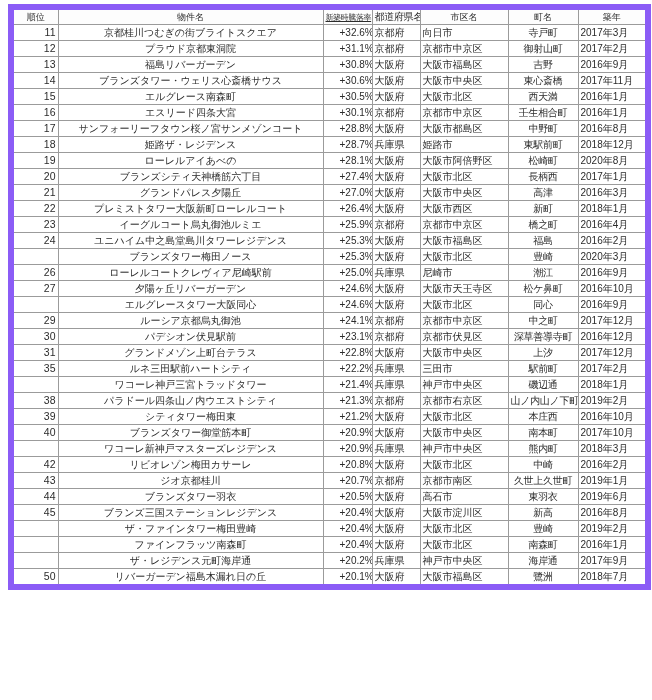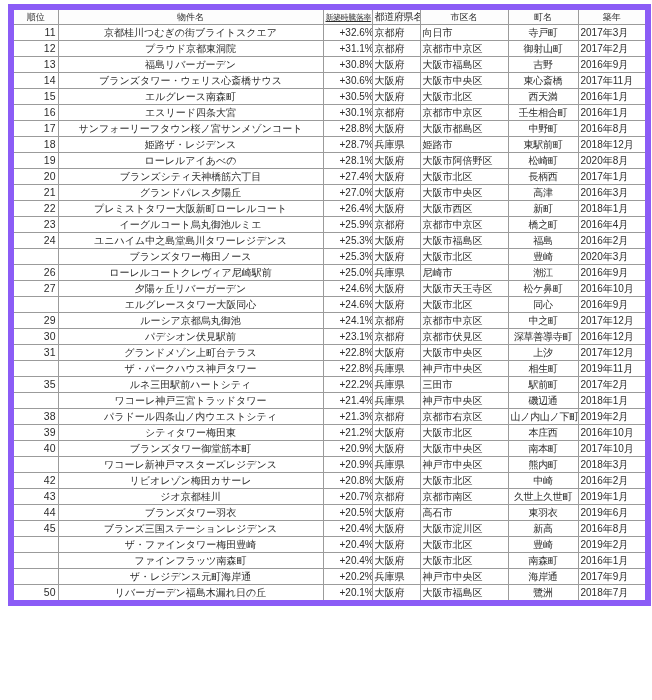--- a/index.html
+++ b/index.html
@@ -258,29 +258,20 @@
       <tr>
         <td class="col-rank">31</td>
         <td class="col-name">グランドメゾン上町台テラス</td>
         <td class="col-rate">+22.8%</td>
         <td class="col-pref">大阪府</td>
         <td class="col-city">大阪市中央区</td>
         <td class="col-town">上汐</td>
         <td class="col-year">2017年12月</td>
       </tr>
       <tr>
-        <td class="col-rank"></td>
-        <td class="col-name">ザ・パークハウス神戸タワー</td>
-        <td class="col-rate">+22.8%</td>
-        <td class="col-pref">兵庫県</td>
-        <td class="col-city">神戸市中央区</td>
-        <td class="col-town">相生町</td>
-        <td class="col-year">2019年11月</td>
-      </tr>
-      <tr>
         <td class="col-rank">35</td>
         <td class="col-name">ルネ三田駅前ハートシティ</td>
         <td class="col-rate">+22.2%</td>
         <td class="col-pref">兵庫県</td>
         <td class="col-city">三田市</td>
         <td class="col-town">駅前町</td>
         <td class="col-year">2017年2月</td>
       </tr>
       <tr>
         <td class="col-rank"></td>

